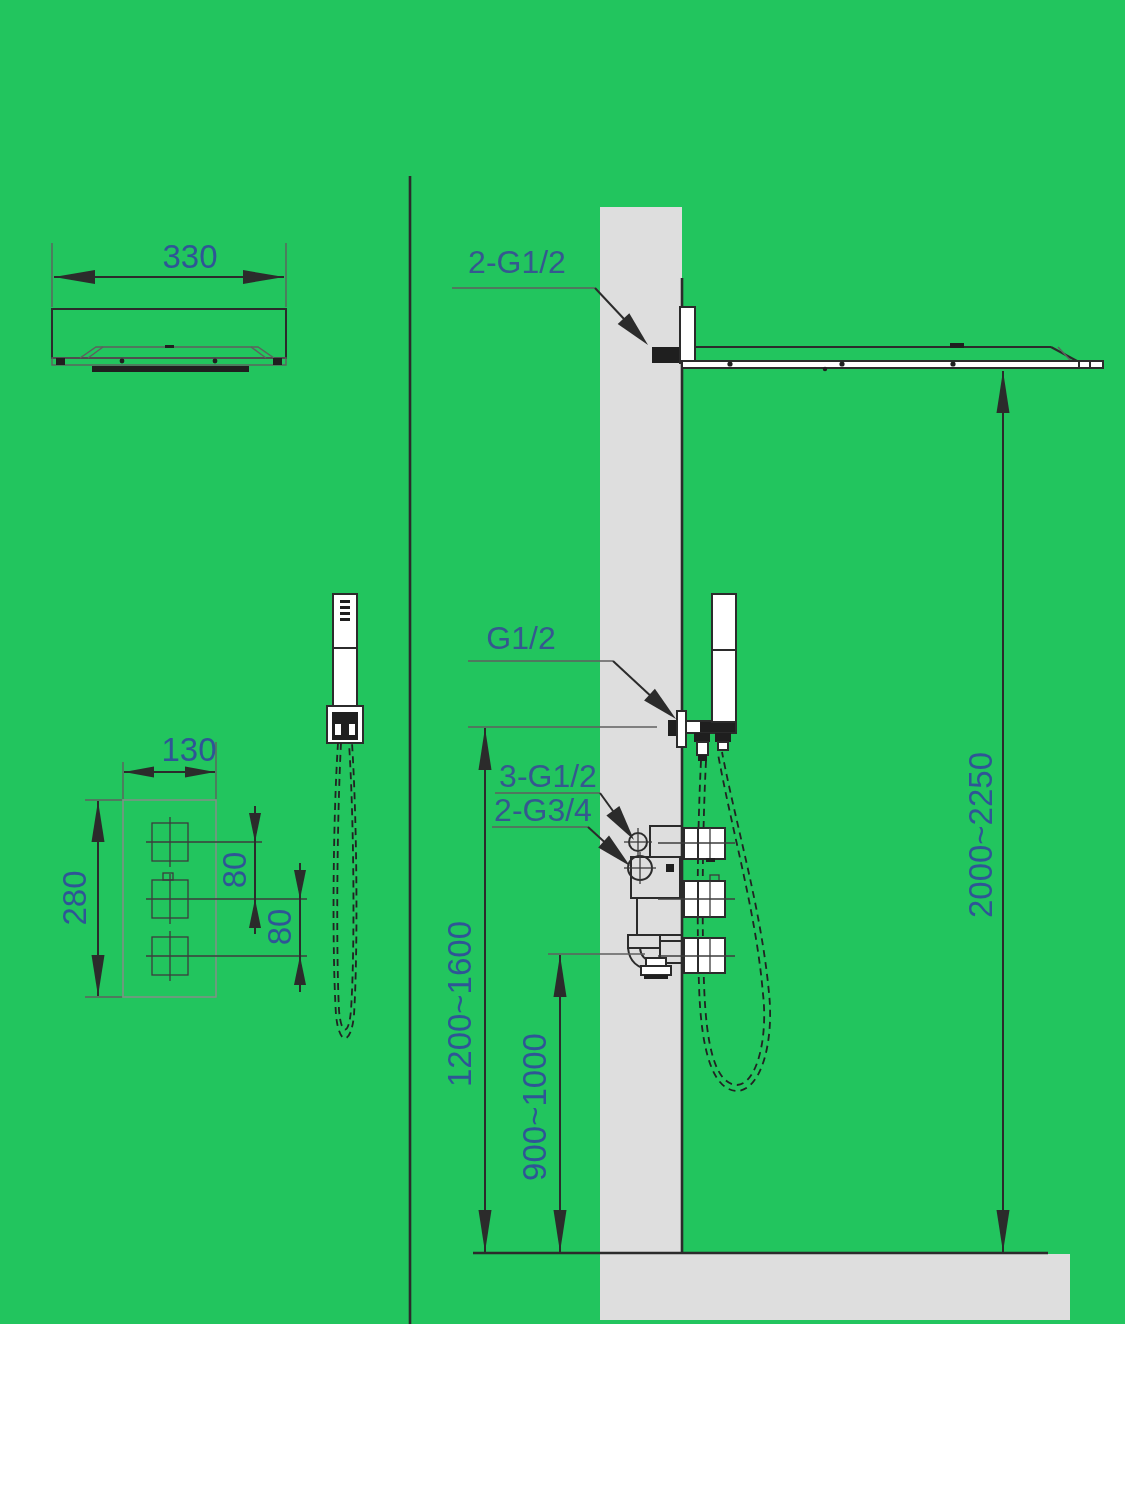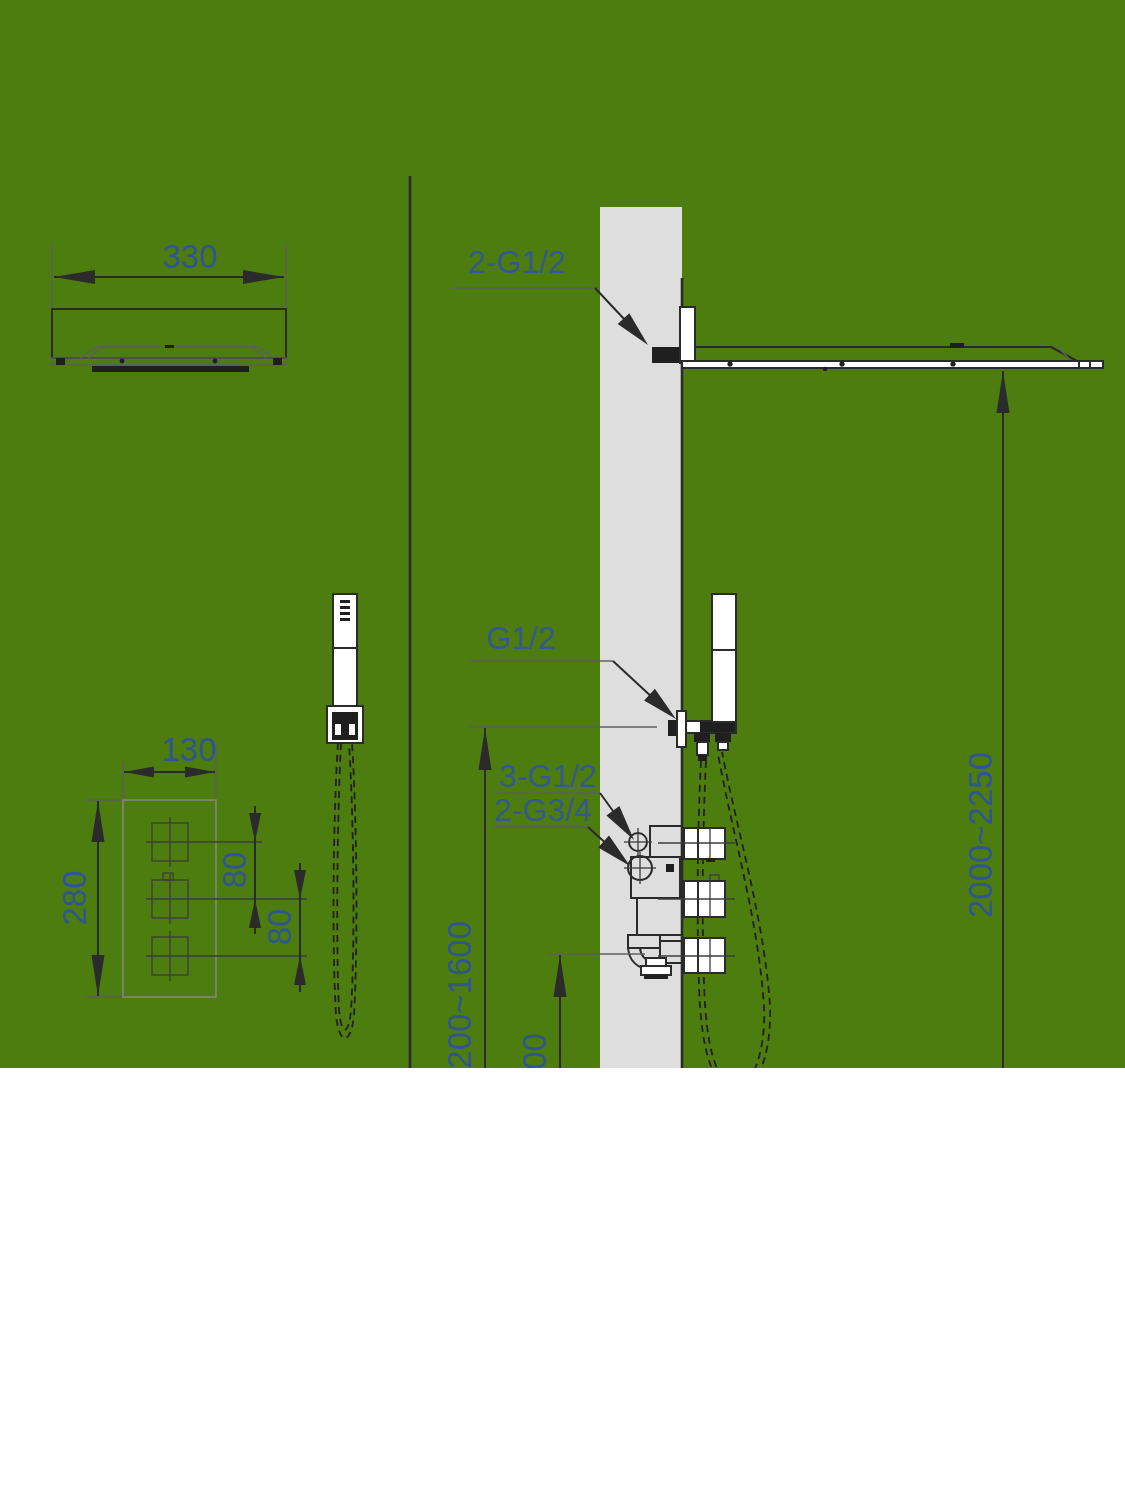--- a/index.html
+++ b/index.html
@@ -1,16 +1,16 @@
 <!DOCTYPE html>
 <html><head>
 <meta charset="utf-8">
 <style>
   html,body{margin:0;padding:0;background:#ffffff;}
-  .stage{position:relative;width:1125px;height:1068px;background:#4d7c0f;overflow:hidden;}
+  .stage{position:relative;width:1125px;height:1324px;background:#22c55e;overflow:hidden;}
   svg{position:absolute;left:0;top:0;}
   .ln{stroke:#2b2b2b;stroke-width:2;fill:none;}
   .ln25{stroke:#2b2b2b;stroke-width:2.6;fill:none;}
   .thin{stroke:#5f5f5f;stroke-width:1.4;fill:none;}
   .cthin{stroke:#3c3c3c;stroke-width:1.3;fill:none;}
   .gray-ln{stroke:#8a8a8a;stroke-width:1.4;fill:none;}
   .arrow{fill:#2b2b2b;stroke:none;}
   .dark{fill:#1f1f1f;stroke:none;}
   .whitebox{fill:#ffffff;stroke:#2b2b2b;stroke-width:2;}
   .wallfill{fill:#dedede;stroke:none;}

